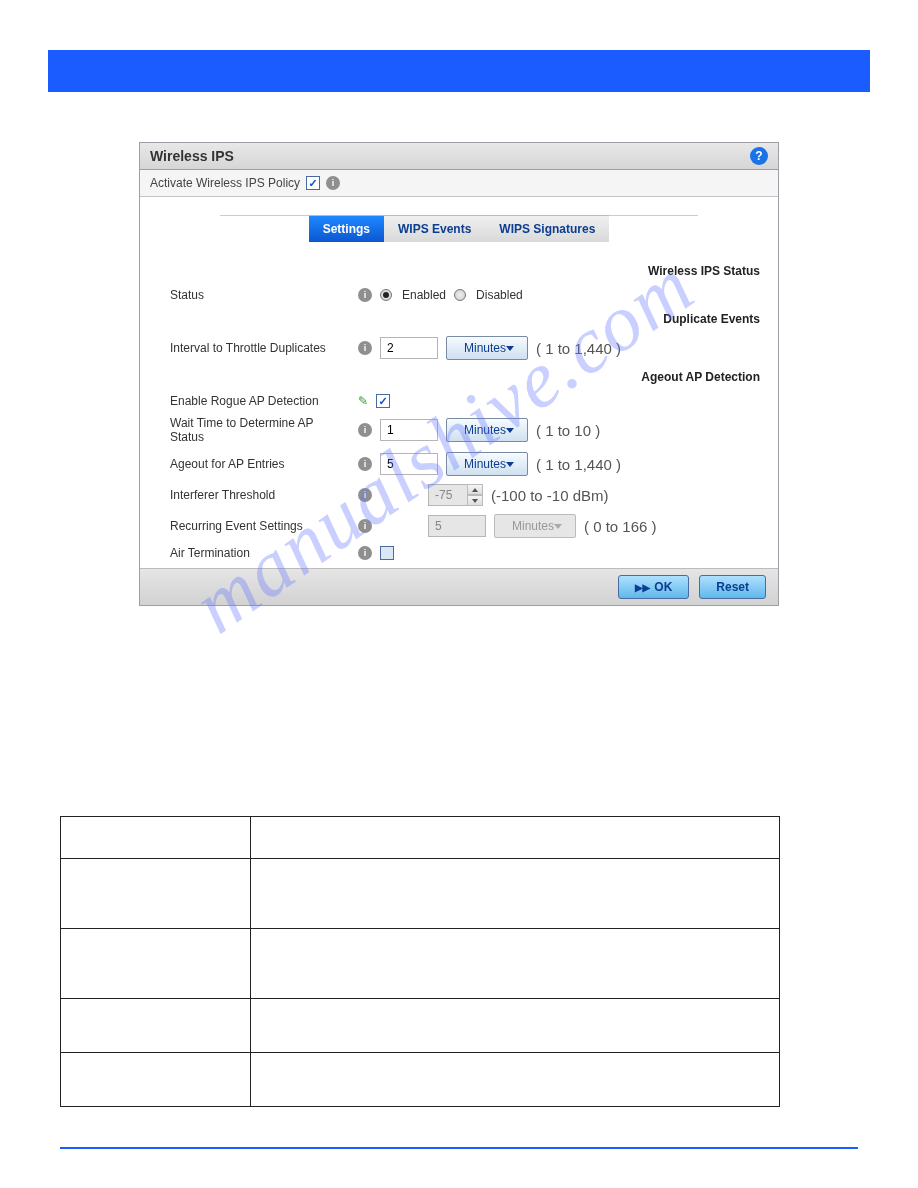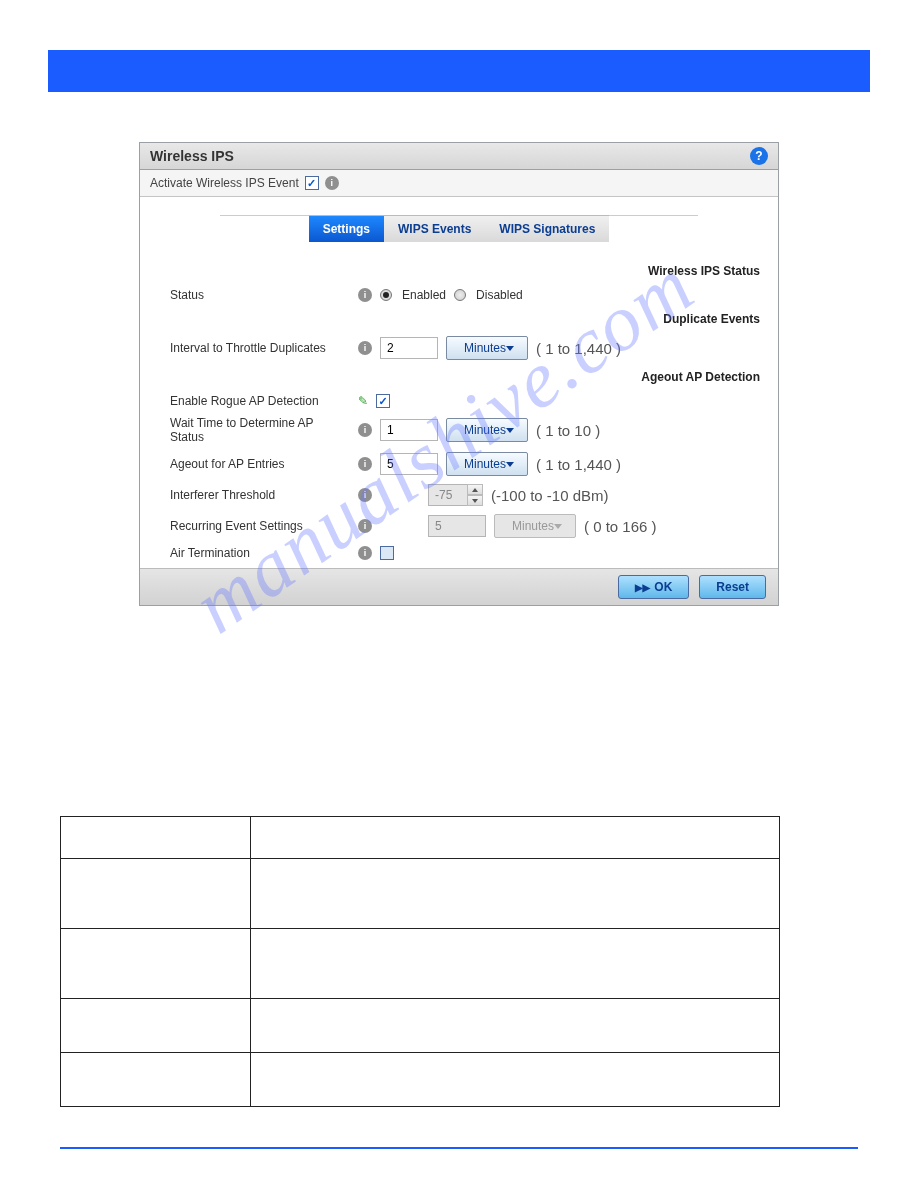--- a/index.html
+++ b/index.html
@@ -290,21 +290,21 @@
 <div class="wrap">
   <div class="top-banner"></div>
 
   <div class="panel">
     <div class="panel-header">
       <span class="panel-title">Wireless IPS</span>
       <span class="help-icon">?</span>
     </div>
 
     <div class="policy-row">
-      <span>Activate Wireless IPS Event</span>
+      <span>Activate Wireless IPS Policy</span>
       <span class="checkbox checked"></span>
       <span class="info-icon">i</span>
     </div>
 
     <div class="tab-bar">
       <div style="border-top:1px solid #ccc; margin:0 80px 0 80px;"></div>
       <div class="tab-bar-inner" style="margin-top:-1px;">
         <button class="tab-btn active">Settings</button>
         <button class="tab-btn">WIPS Events</button>
         <button class="tab-btn">WIPS Signatures</button>

